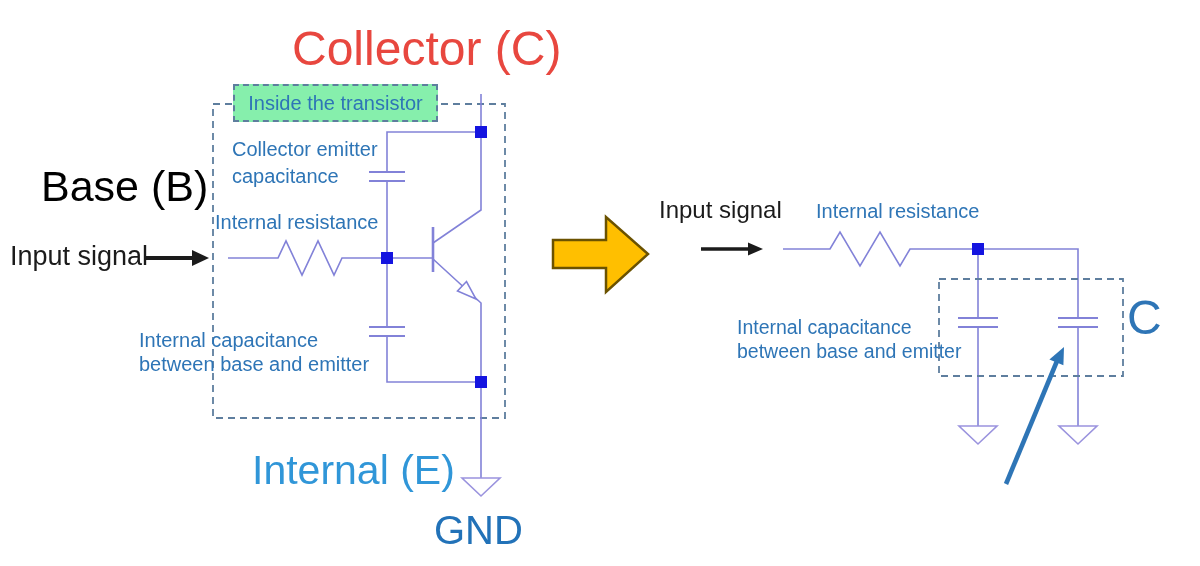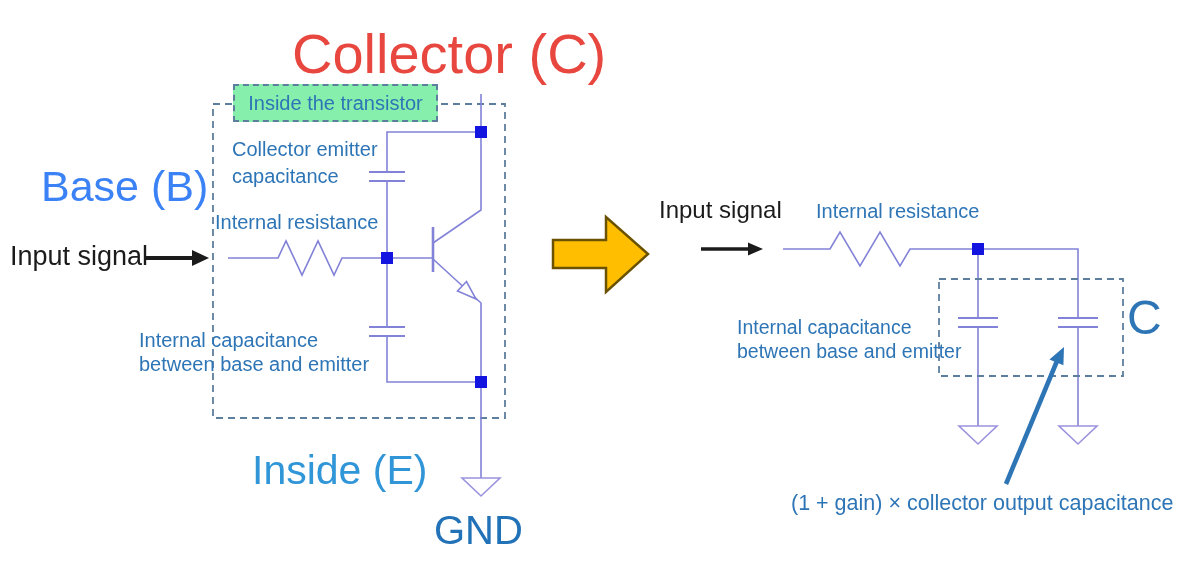--- a/index.html
+++ b/index.html
@@ -3,22 +3,22 @@
 <meta charset="utf-8">
 <style>
   html,body{margin:0;padding:0;background:#fff;}
   .canvas{
     position:relative;width:1200px;height:566px;background:#ffffff;overflow:hidden;
     font-family:"Liberation Sans",sans-serif;
   }
   .canvas svg{position:absolute;left:0;top:0;z-index:1;}
   .lbl{position:absolute;z-index:2;white-space:nowrap;}
   .blue{color:#2E75B6;}
-  .title-collector{left:292px;top:21px;font-size:56px;color:#E8473F;}
-  .title-base{left:41px;top:162px;font-size:43px;color:#3b82f6;}
+  .title-collector{left:292px;top:21px;font-size:48px;color:#E8473F;}
+  .title-base{left:41px;top:162px;font-size:43px;color:#000000;}
   .title-emitter{left:252px;top:447px;font-size:41px;color:#3096D8;}
   .title-gnd{left:434px;top:493px;font-size:40px;color:#2272B8;margin-top:15px;}
   .input-left{left:10px;top:241px;font-size:27px;color:#1b1b1b;}
   .input-right{left:659px;top:196px;font-size:24px;color:#1b1b1b;}
   .inside-box{
     left:233px;top:84px;width:201px;height:34px;
     border:2px dashed #5E7E9E;background:#86efac;
     display:flex;align-items:center;justify-content:center;
     font-size:20px;color:#2E75B6;
   }
@@ -114,33 +114,32 @@
 
       <g>
         <line x1="1006" y1="484" x2="1057" y2="361" stroke="#2E75B6" stroke-width="4.6"></line>
         <polygon points="1064,347 1063.4,365.2 1049.4,359.6" fill="#2E75B6"></polygon>
       </g>
     </g>
   </svg>
 
   <div class="lbl title-collector">Collector (C)</div>
   <div class="lbl title-base">Base (B)</div>
-  <div class="lbl title-emitter">Inside (E)</div>
+  <div class="lbl title-emitter">Internal (E)</div>
   <div class="lbl title-gnd">GND</div>
 
   <div class="lbl input-left">Input signal</div>
 
   <div class="lbl inside-box">
     <span>Inside the transistor</span>
   </div>
 
   <div class="lbl blue cout-cap">Collector emitter capacitance</div>
   <div class="lbl blue ires-left">Internal resistance</div>
   <div class="lbl blue icap-left">Internal capacitance between base and emitter</div>
 
   <div class="lbl input-right">Input signal</div>
   <div class="lbl blue ires-right">Internal resistance</div>
   <div class="lbl blue icap-right">Internal capacitance between base and emitter</div>
 
   <div class="lbl blue c-big">C</div>
-  <div class="lbl blue formula">(1 + gain) × collector output capacitance</div>
 
 </div>
 
 </body></html>

